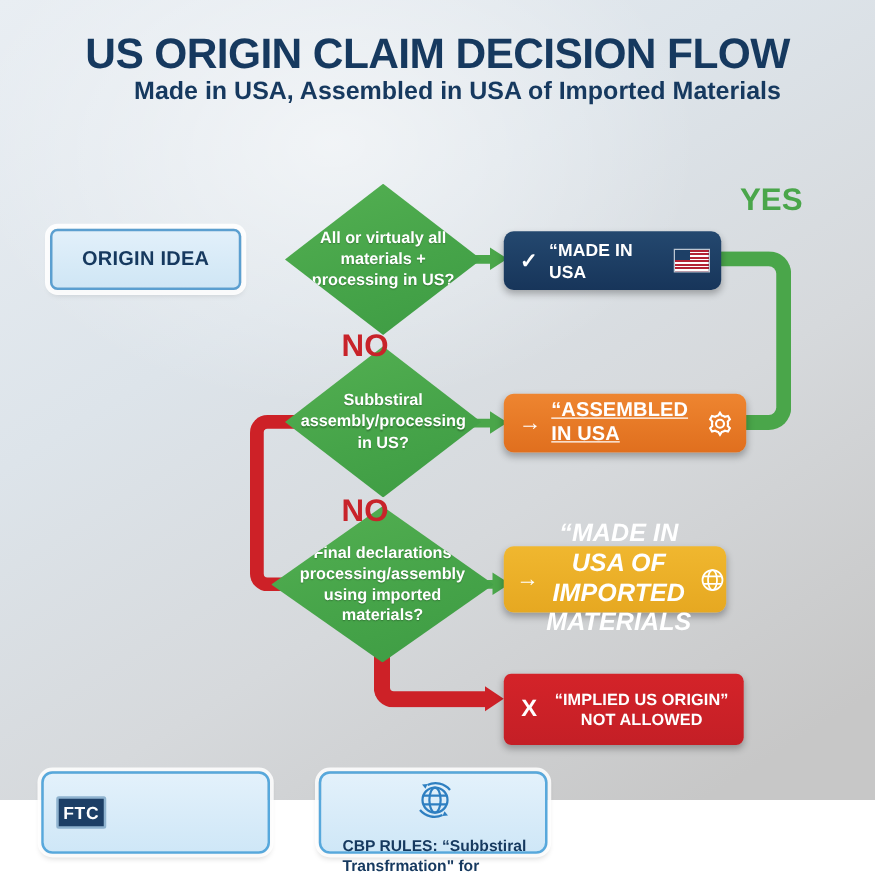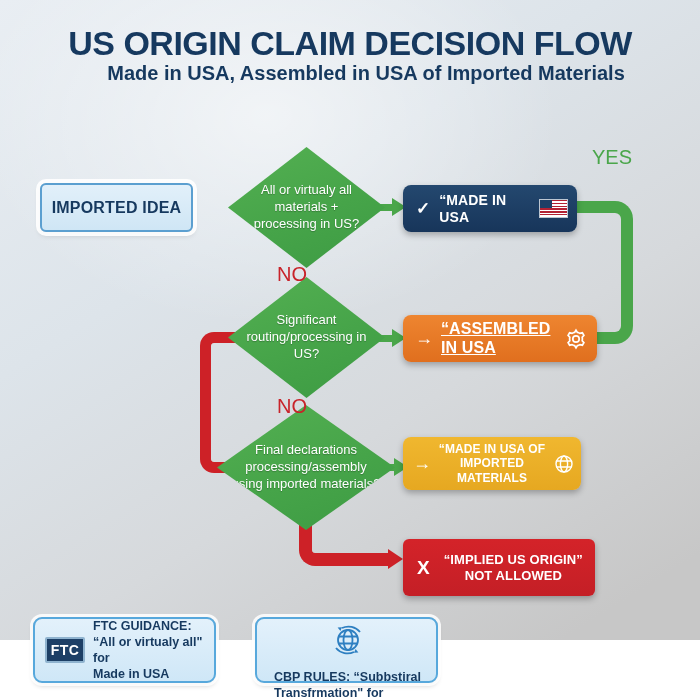--- a/index.html
+++ b/index.html
@@ -30,31 +30,31 @@
     font-size:16px; font-weight:800; color:#16395f; letter-spacing:0.2px;
   }
 
   .diamond {
     position:absolute; z-index:2;
     clip-path:polygon(50% 0%, 100% 50%, 50% 100%, 0% 50%);
     background:linear-gradient(160deg,#54b052 0%, #46a449 55%, #3d9b43 100%);
     display:flex; align-items:center; justify-content:center; text-align:center;
   }
   .diamond .q {
-    color:#fff; font-weight:400; font-size:13px; line-height:1.3;
+    color:#fff; font-weight:700; font-size:13px; line-height:1.3;
     text-shadow:0 1px 1px rgba(0,0,0,.25);
   }
   .d1 { left:228px; top:147px; width:157px; height:121px; }
   .d1 .q { width:124px; }
   .d2 { left:228px; top:277px; width:157px; height:121px; }
   .d2 .q { width:132px; }
   .d3 { left:217px; top:405px; width:178px; height:125px; }
   .d3 .q { width:156px; }
 
-  .edge-label { position:absolute; font-weight:400; font-size:20px; z-index:3; }
+  .edge-label { position:absolute; font-weight:700; font-size:25px; z-index:3; }
   .lbl-yes { left:592px; top:146px; color:#4aa64a; }
   .lbl-no1 { left:262px; top:263px; width:60px; text-align:center; color:#c8232a; }
   .lbl-no2 { left:262px; top:395px; width:60px; text-align:center; color:#c8232a; }
 
   
   .h-arrow { position:absolute; z-index:1; }
   .h-arrow .shaft { position:absolute; left:0; top:6px; height:7px; background:#4aa64a; border-radius:2px; }
   .h-arrow .head {
     position:absolute; top:0; width:0; height:0;
     border-top:9.5px solid transparent; border-bottom:9.5px solid transparent;
@@ -100,21 +100,21 @@
   .rb-navy .txt { font-size:14px; }
 
   .rb-orange { left:403px; top:315px; width:194px; height:47px;
     background:linear-gradient(#ee8530,#e06f1e); padding:0 9px 0 12px; gap:8px; }
   .rb-orange .glyph { font-size:18px; }
   .rb-orange .txt { font-size:16px;text-decoration:underline; }
 
   .rb-yellow { left:403px; top:437px; width:178px; height:53px;
     background:linear-gradient(#f0b72f,#e6a821); padding:0 6px 0 10px; gap:6px; }
   .rb-yellow .glyph { font-size:18px; }
-  .rb-yellow .txt { font-size:12px; text-align:center; flex:1; }
+  .rb-yellow .txt { font-size:20px; text-align:center; flex:1;font-style:italic; }
 
   .rb-red { left:403px; top:539px; width:192px; height:57px; border-radius:6px;
     background:linear-gradient(#d42329,#c41f26); padding:0 8px 0 14px; gap:10px; }
   .rb-red .glyph { font-size:19px; }
   .rb-red .txt { font-size:13px; text-align:center; flex:1; }
 
   
   .flag { position:relative; width:27px; height:17px; flex:0 0 auto;
     background:repeating-linear-gradient(#b22234 0 1.4px, #fff 1.4px 2.8px);
     box-shadow:0 0 0 1px rgba(255,255,255,.7); }
@@ -165,28 +165,28 @@
   <div class="h-arrow" style="left:380px; top:458px; width:28px; height:19px;">
     <div class="shaft" style="width:16px;"></div>
       <div class="head" style="left:14px;"></div>
   </div>
 
   <div class="edge-label lbl-yes">YES</div>
   <div class="edge-label lbl-no1">NO</div>
   <div class="edge-label lbl-no2">NO</div>
 
   <div class="start-box">
-    <span>IMPORTED IDEA</span>
+    <span>ORIGIN IDEA</span>
   </div>
 
   <div class="diamond d1">
     <div class="q">All or virtualy all materials + processing in US?</div>
   </div>
   <div class="diamond d2">
-    <div class="q">Significant routing/processing in US?</div>
+    <div class="q">Subbstiral assembly/processing in US?</div>
   </div>
   <div class="diamond d3">
     <div class="q">Final declarations processing/assembly using imported materials?</div>
   </div>
 
   <div class="result-box rb-navy">
     <span class="glyph">✓</span>
     <span class="txt">“MADE IN USA</span>
     <span class="flag">
         <span class="canton"></span>
@@ -218,23 +218,20 @@
   </div>
 
   <div class="result-box rb-red">
     <span class="glyph">X</span>
     <span class="txt">“IMPLIED US ORIGIN”
 NOT ALLOWED</span>
   </div>
 
   <div class="note-box nb1">
     <div class="ftc-logo">FTC</div>
-    <div class="ntext">FTC GUIDANCE:
-“All or virtualy all" for
-Made in USA</div>
   </div>
 
   <div class="note-box nb2">
     <svg width="42" height="42" viewBox="0 0 42 42" style="flex:0 0 auto;">
       <g fill="none" stroke="#2e7fc1" stroke-width="1.8">
         <circle cx="21" cy="21" r="10"></circle>
         <ellipse cx="21" cy="21" rx="4.5" ry="10"></ellipse>
         <path d="M11.5 17.5 h19 M11.5 24.5 h19"></path>
         <path d="M33 13 a15 15 0 0 0 -18 -4"></path>
         <path d="M9 29 a15 15 0 0 0 18 4"></path>

